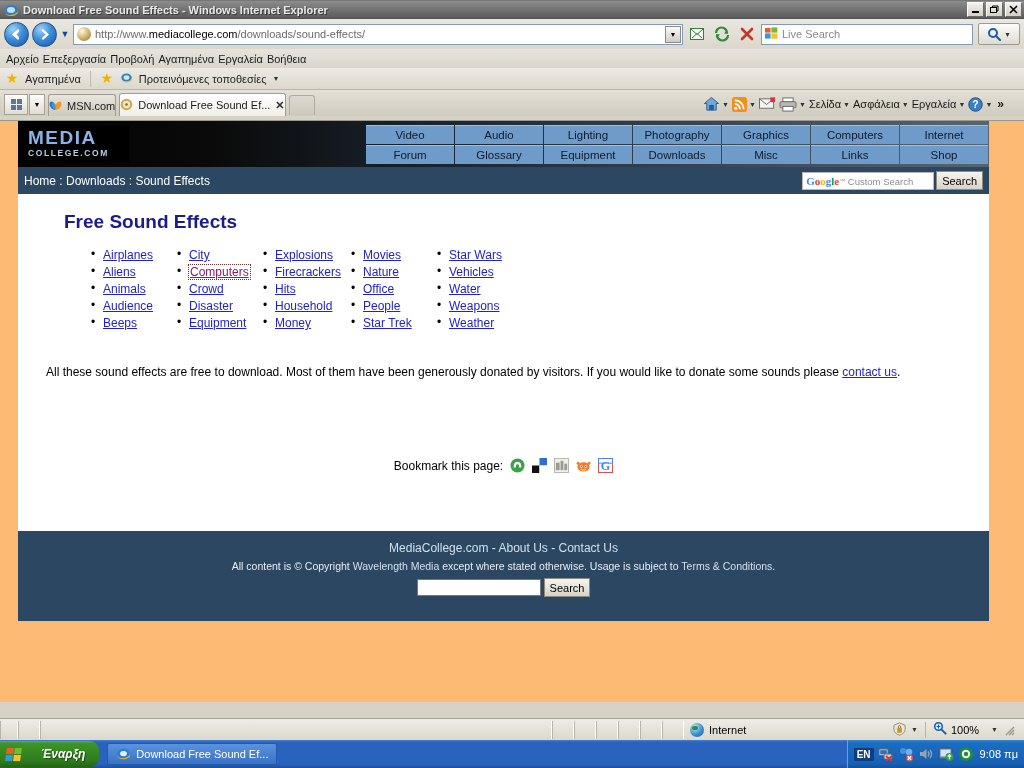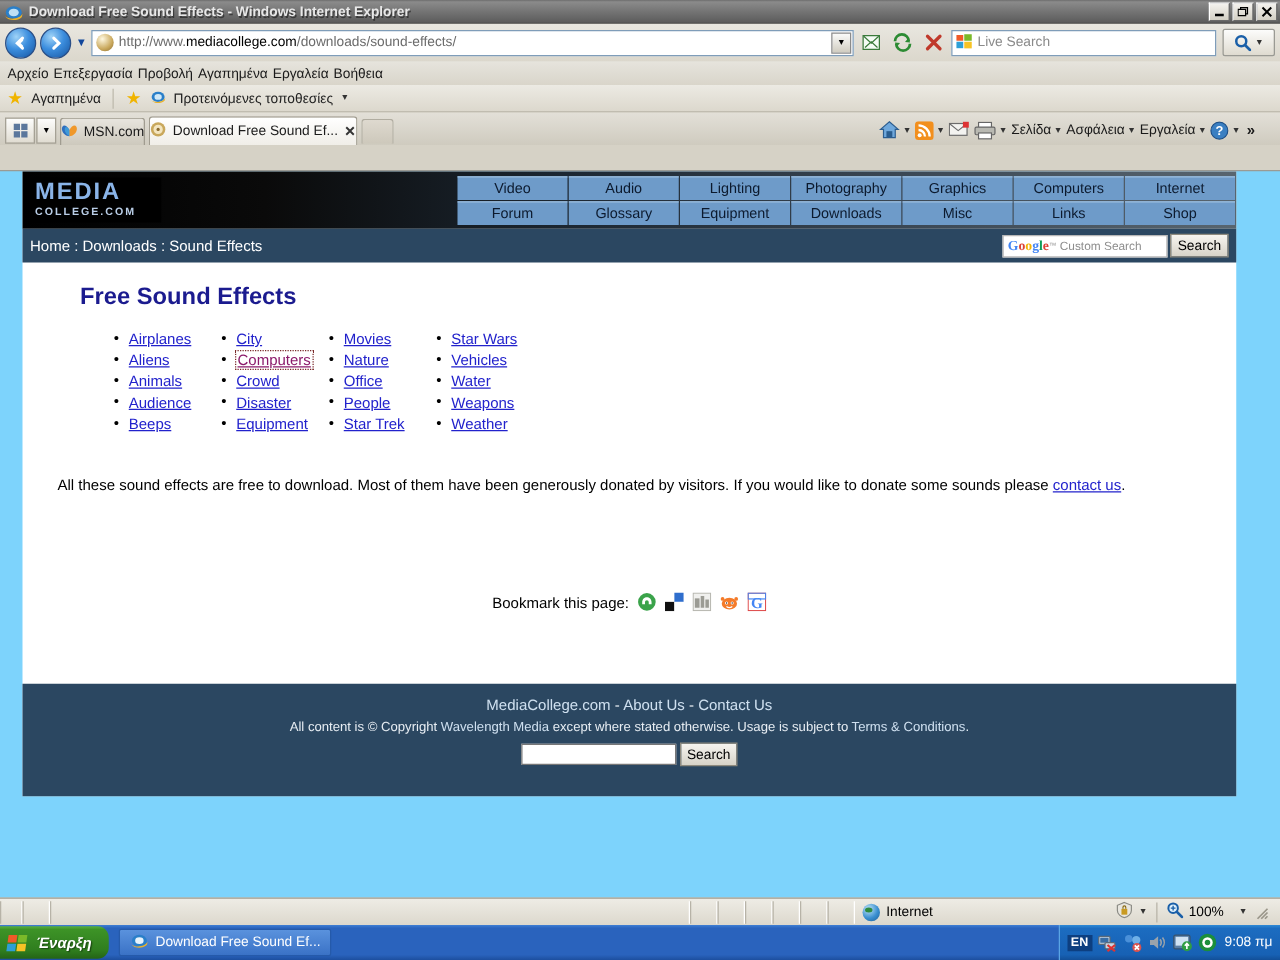--- a/index.html
+++ b/index.html
@@ -162,23 +162,23 @@
   #cmdbar {
     position:absolute; right:16px; top:2px; height:24px;
     display:flex; align-items:center; gap:3px; padding-right:4px;
     font-size:11px; color:#1a1a1a;
   }
   #cmdbar .ci { display:flex; align-items:center; gap:2px; }
   #cmdbar .caret { font-size:7px; color:#333; }
 
   
   #viewport {
-    position:absolute; left:0; top:136px;
+    position:absolute; left:0; top:120px;
     width:1024px; height:582px;
-    background:#7dd3fc;
+    background:#fdba74;
     border-top:1px solid #9a9a94;
     overflow:hidden;
   }
   #page {
     position:absolute; left:18px; top:0px;
     width:971px; height:500px;
     background:#fff;
   }
   
   #site-header {
@@ -279,21 +279,21 @@
   .grip { width:14px;height:14px; margin-right:2px; }
 
   
   #taskbar {
     position:absolute; left:0; top:740px; width:1024px; height:28px;
     background: linear-gradient(to bottom,#3f7fd4 0%,#2a63bd 9%,#2a63bd 85%,#1d4f9f 100%);
     display:flex; align-items:center;
   }
   #startbtn {
     height:26px; padding:0 14px 0 6px; margin:1px 0 1px 0;
-    display:flex; align-items:center; gap:8px;
+    display:flex; align-items:center; gap:20px;
     background: linear-gradient(to bottom,#59b13d 0%,#3d9327 10%,#2f7d1e 75%,#246316 100%);
     border-radius: 0 9px 9px 0;
     color:#fff; font-weight:bold; font-size:12px;
     font-style: italic;
     text-shadow: 1px 1px 1px rgba(0,0,0,.45);
   }
   .winflag { width:15px;height:13px; display:grid; grid-template-columns:1fr 1fr; grid-template-rows:1fr 1fr; gap:1px; transform: skewX(-8deg);}
   .winflag i:nth-child(1){background:#f05a28}
   .winflag i:nth-child(2){background:#7ab929}
   .winflag i:nth-child(3){background:#2e9fd6}
@@ -577,20 +577,29 @@
               <li><a href="#">Beeps</a></li>
             </ul>
           </div>
           <div class="cat-col">
             <ul>
               <li><a href="#">City</a></li>
               <li><a href="#" class="focused">Computers</a></li>
               <li><a href="#">Crowd</a></li>
               <li><a href="#">Disaster</a></li>
               <li><a href="#">Equipment</a></li>
+            </ul>
+          </div>
+          <div class="cat-col wide">
+            <ul>
+              <li><a href="#">Explosions</a></li>
+              <li><a href="#">Firecrackers</a></li>
+              <li><a href="#">Hits</a></li>
+              <li><a href="#">Household</a></li>
+              <li><a href="#">Money</a></li>
             </ul>
           </div>
           <div class="cat-col">
             <ul>
               <li><a href="#">Movies</a></li>
               <li><a href="#">Nature</a></li>
               <li><a href="#">Office</a></li>
               <li><a href="#">People</a></li>
               <li><a href="#">Star Trek</a></li>
             </ul>

